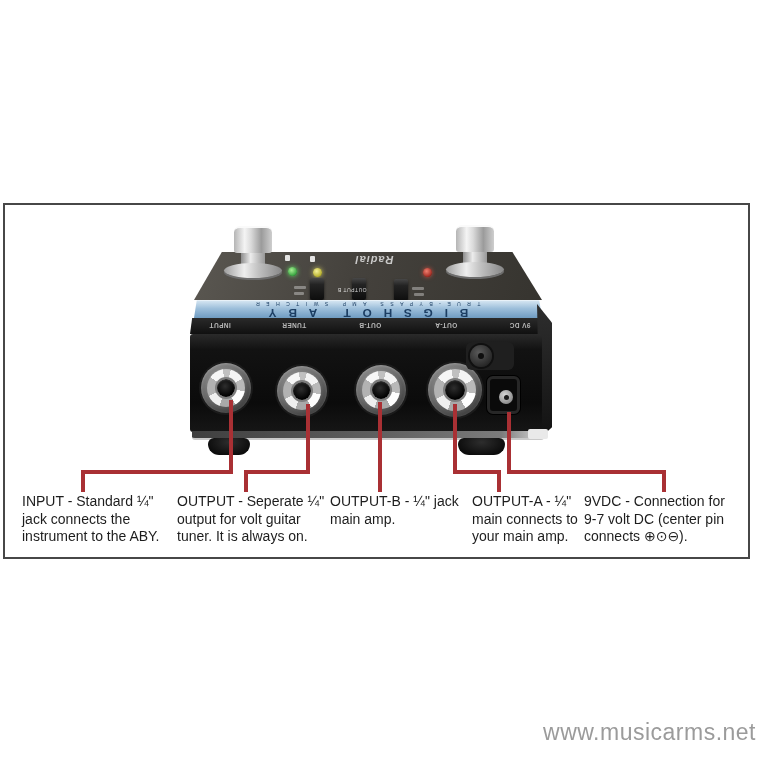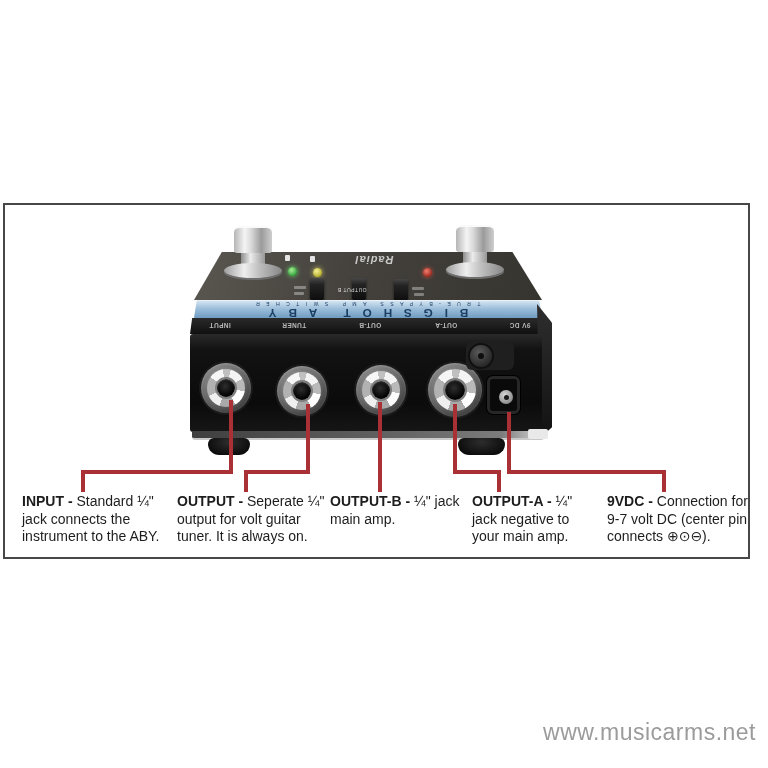--- a/index.html
+++ b/index.html
@@ -100,23 +100,23 @@
           background:linear-gradient(90deg,#8d8d8d,#ececec 40%,#989898);}
   .fs-base{left:9px;top:37px;width:58px;height:15px;border-radius:50%;
           background:linear-gradient(90deg,#9f9f9f,#eeeeee 35%,#c0c0c0 60%,#878787);
           box-shadow:0 2px 0 #6d6d6d;}
 
   
   .cl{position:absolute;background:#a93034;}
 
   
   .ann{position:absolute;top:493px;font-size:14px;line-height:17.5px;color:#1d1d1d;}
-  .ann b{font-weight:bold;}
+  .ann b{font-weight:normal;}
   #ann1{left:22px;width:148px;} #ann2{left:177px;width:152px;} #ann3{left:330px;width:138px;}
-  #ann4{left:472px;width:126px;} #ann5{left:607px;width:158px;}
+  #ann4{left:472px;width:126px;} #ann5{left:584px;width:158px;}
 
   .watermark{position:absolute;right:12px;top:719px;font-size:23px;letter-spacing:.5px;
              color:#9b9b9b;}
 </style>
 </head>
 <body>
 
 <div class="canvas">
 
   <div class="frame"></div>
@@ -222,21 +222,21 @@
     <div><b>OUTPUT -</b> <span>Seperate ¼"</span></div>
     <div>output for volt guitar</div>
     <div>tuner. It is always on.</div>
   </div>
   <div class="ann" id="ann3">
     <div><b>OUTPUT-B -</b> <span>¼" jack</span></div>
     <div>main amp.</div>
   </div>
   <div class="ann" id="ann4">
     <div><b>OUTPUT-A -</b> <span>¼"</span></div>
-    <div>jack negative to</div>
+    <div>main connects to</div>
     <div>your main amp.</div>
   </div>
   <div class="ann" id="ann5">
     <div><b>9VDC -</b> <span>Connection for</span></div>
     <div>9-7 volt DC (center pin</div>
     <div>connects ⊕⊙⊖).</div>
   </div>
 
   <div class="watermark">www.musicarms.net</div>
 </div>

